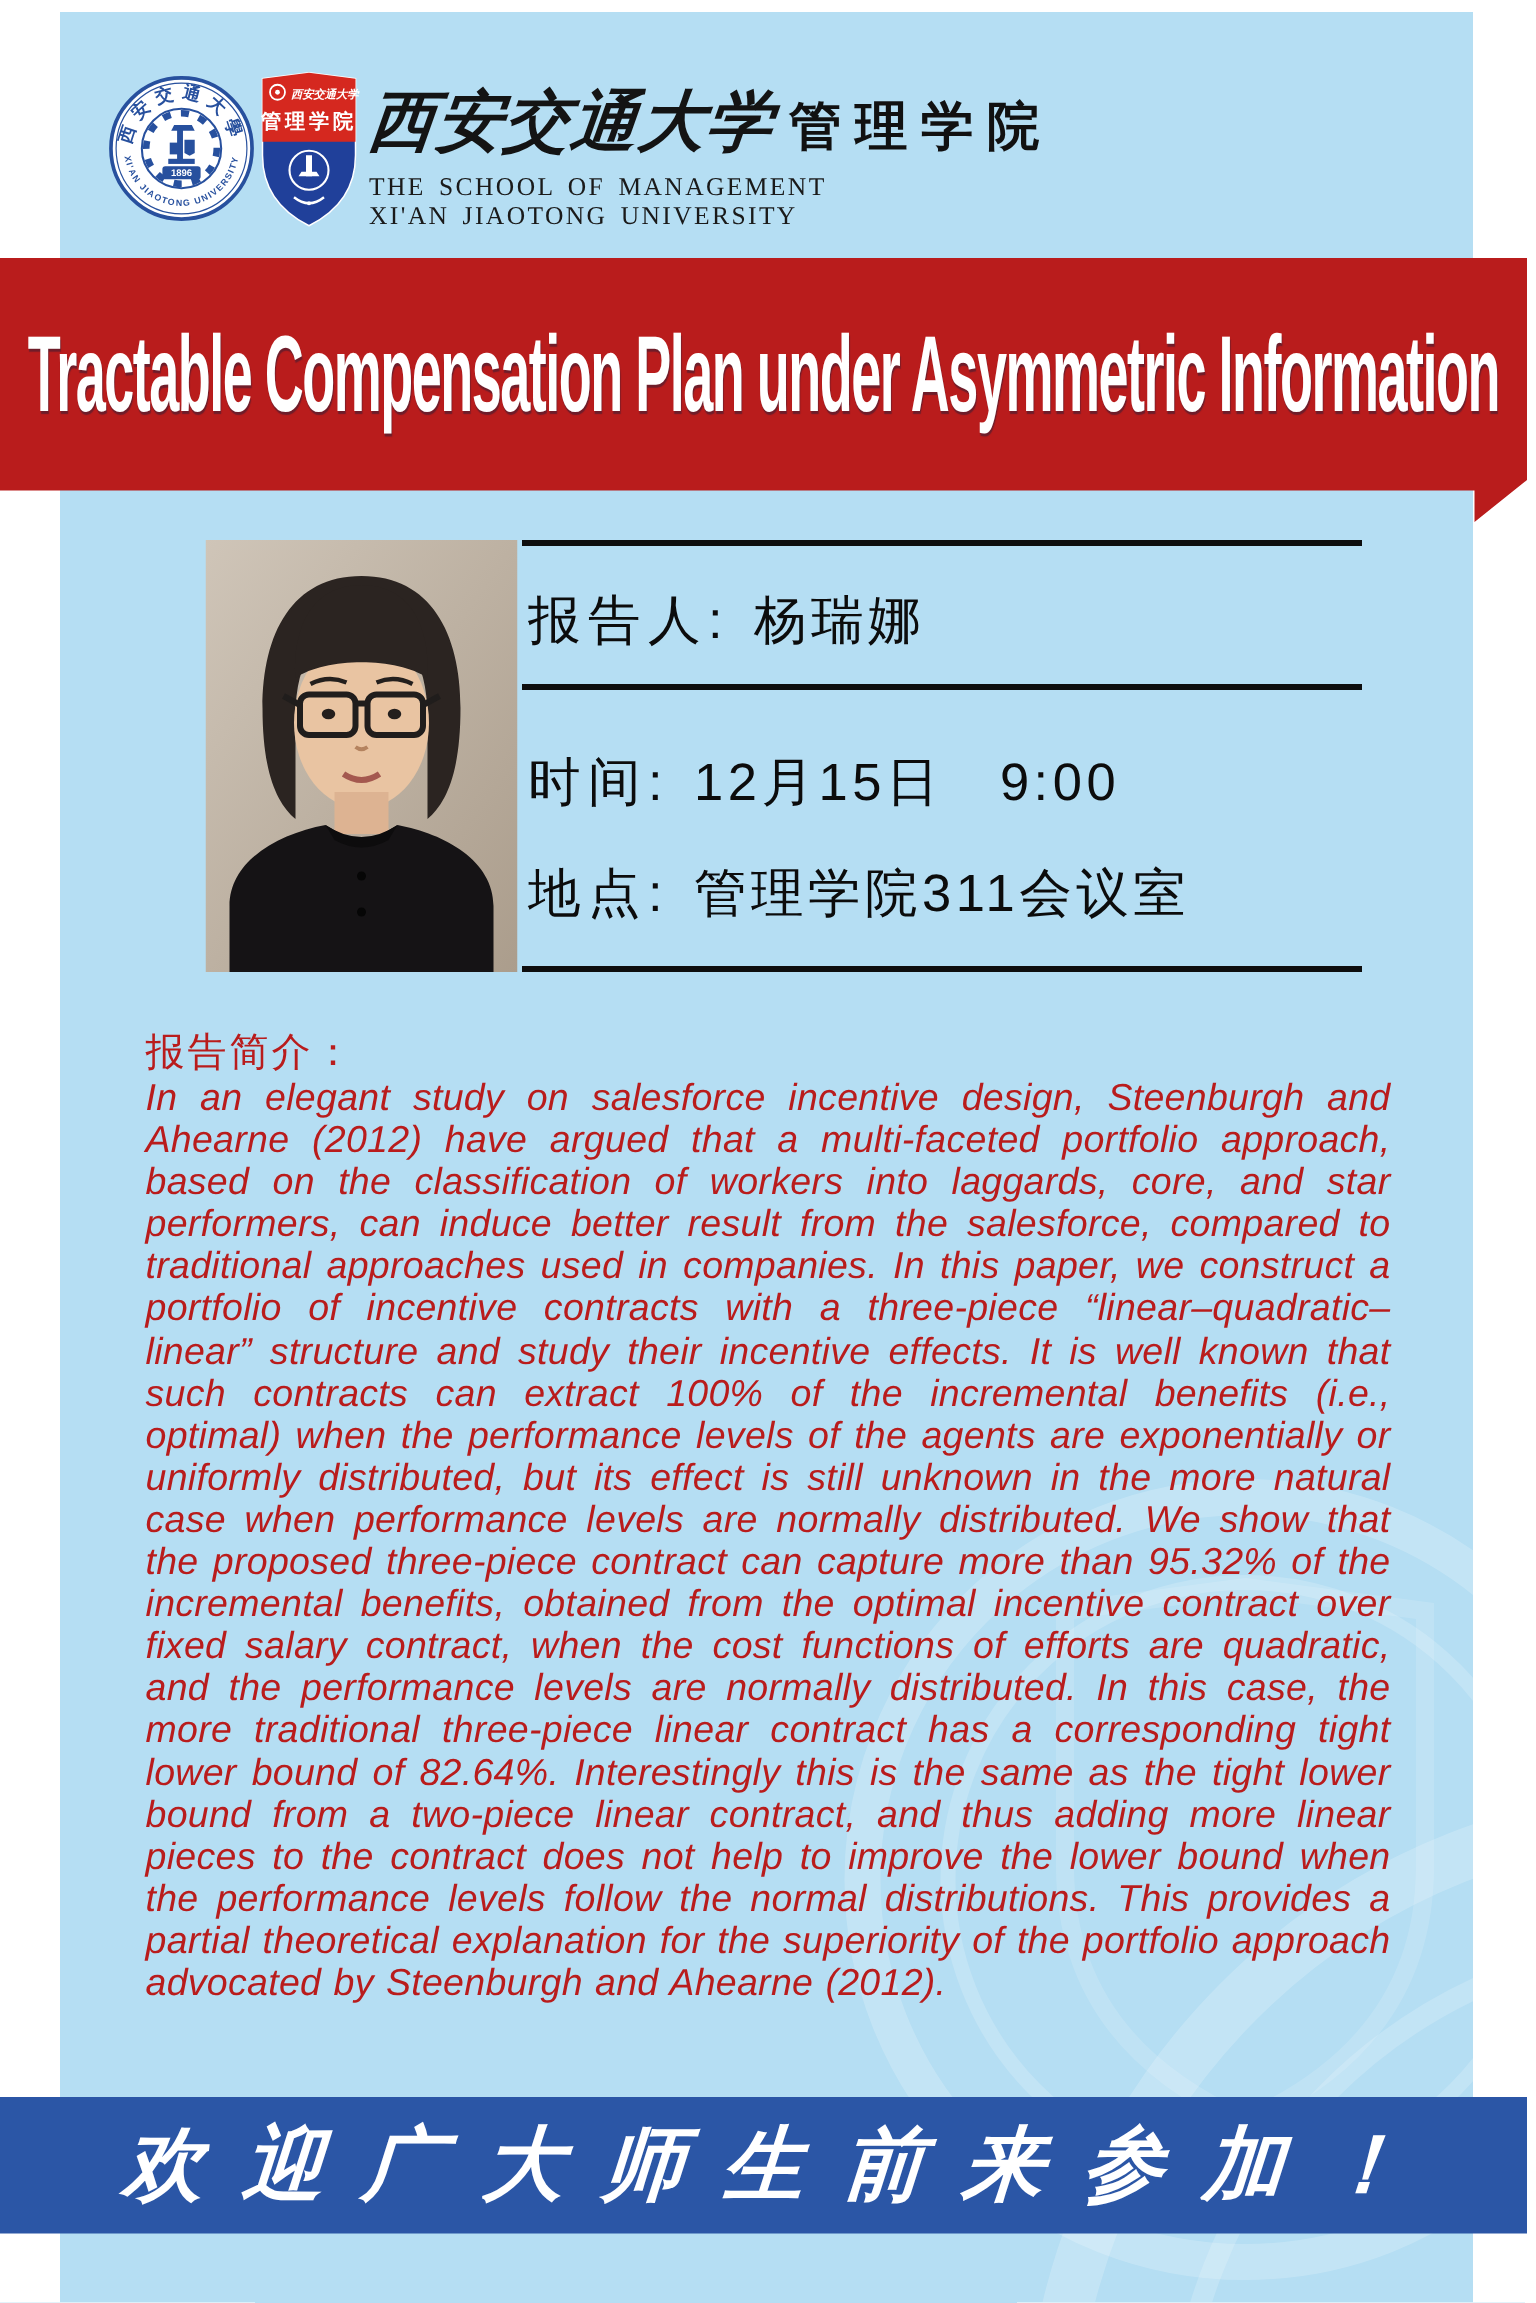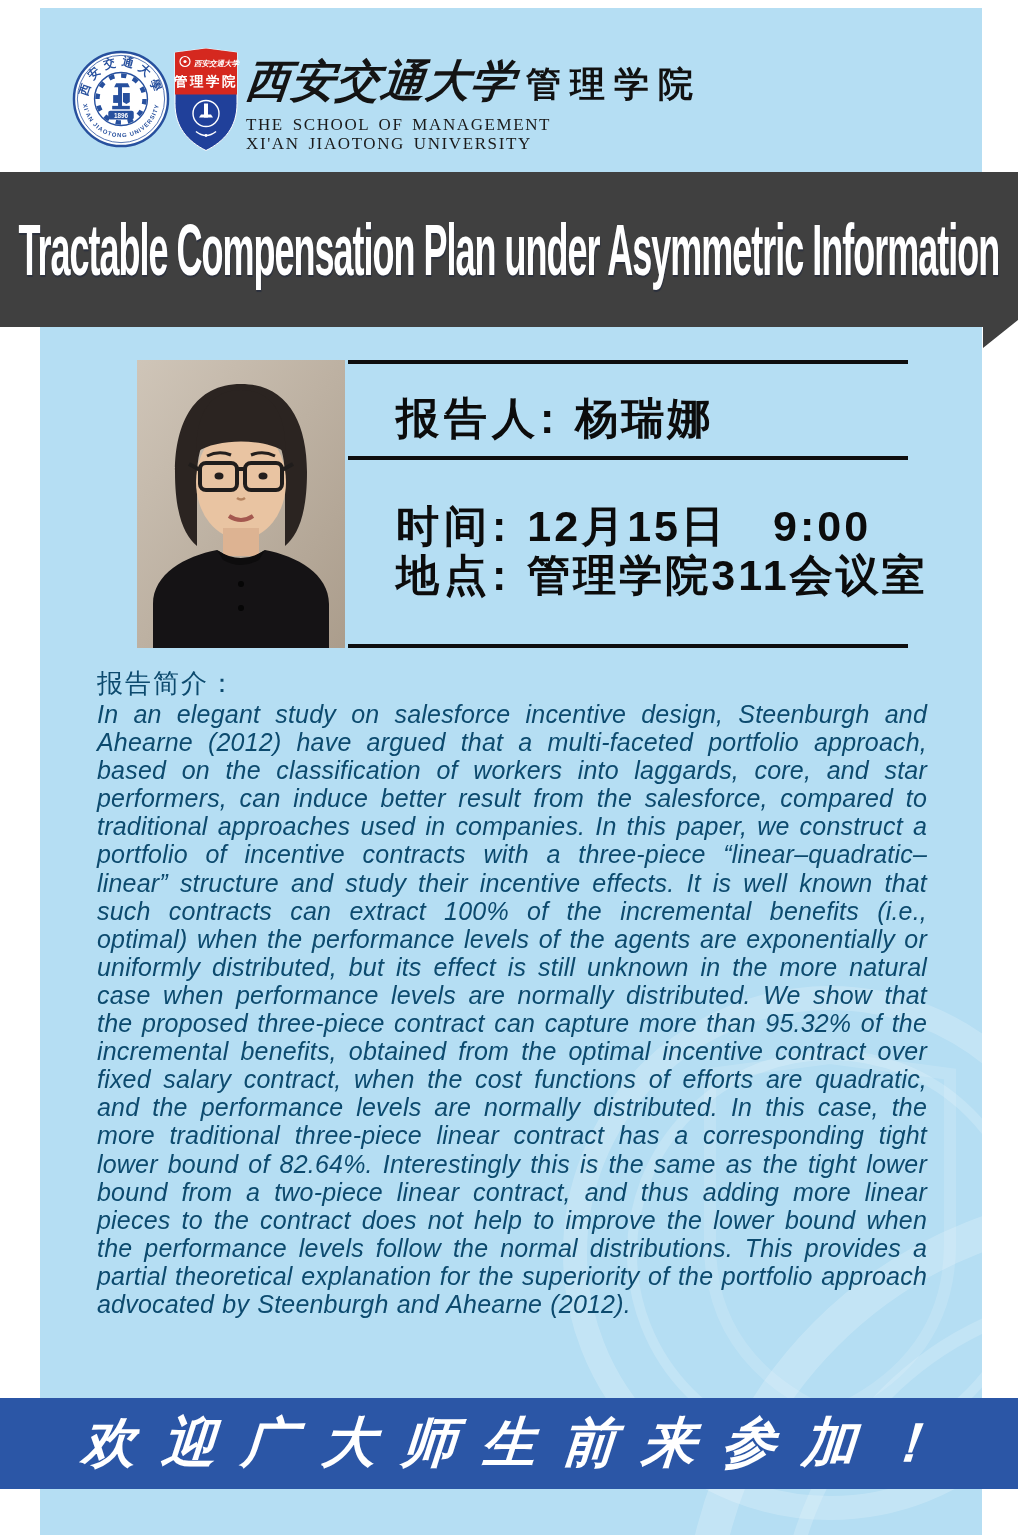--- a/index.html
+++ b/index.html
@@ -12,36 +12,36 @@
   .watermark { position:absolute; left:0; top:0; pointer-events:none; }
   .seal { position:absolute; left:72px; top:50px; }
   .shield { position:absolute; left:172px; top:47px; }
   .brand { position:absolute; left:246px; top:52px; }
   .brand-cn { display:flex; align-items:baseline; white-space:nowrap; }
   .cn-univ { font-family:"Liberation Serif", serif; font-style:italic; font-weight:bold; font-size:44px; color:#141414; transform:skewX(-6deg); letter-spacing:1px; }
   .cn-school { font-family:"Liberation Sans", sans-serif; font-weight:bold; font-size:35px; color:#111; letter-spacing:9px; margin-left:10px; }
   .brand-en { font-family:"Liberation Serif", serif; font-weight:normal; color:#1a1a1a; font-size:17px; letter-spacing:1.6px; line-height:19px; margin-top:4px; word-spacing:3px; }
 
   
-  .ribbon { position:absolute; left:0; top:172px; width:1018px; height:177px; background:#404040;
+  .ribbon { position:absolute; left:0; top:172px; width:1018px; height:177px; background:#b91c1c;
             clip-path:polygon(0 0, 1018px 0, 1018px 148px, 983px 176px, 983px 155px, 0 155px); }
   .ribbon-inner { width:1018px; height:155px; display:flex; align-items:center; justify-content:center; }
   .ribbon-title { white-space:nowrap; color:#ffffff; font-weight:bold; font-size:72px; letter-spacing:-2px;
                   transform:scaleX(0.5); transform-origin:center; text-shadow:1px 2px 1px rgba(20,30,60,0.45); }
 
   
   .photo { position:absolute; left:137px; top:360px; width:208px; height:288px; }
   .rule { position:absolute; left:348px; width:560px; height:4px; background:#0e0e0e; }
   .rule1 { top:360px; } .rule2 { top:456px; } .rule3 { top:644px; }
-  .inforow { position:absolute; left:352px; white-space:nowrap; font-weight:bold; color:#0c0c0c; font-size:43px; letter-spacing:3px;margin-left:44px; }
+  .inforow { position:absolute; left:352px; white-space:nowrap; font-weight:normal; color:#0c0c0c; font-size:35px; letter-spacing:3px; }
   .inforow .lbl { letter-spacing:5px; margin-right:16px; }
-  .row1 { top:390px; } .row2 { top:498px;text-align:center; } .row3 { top:547px; }
+  .row1 { top:390px; } .row2 { top:498px;text-align:center; } .row3 { top:572px; }
 
   
-  .abstract { position:absolute; left:97px; top:666px; width:830px; color:#0c4a6e; }
+  .abstract { position:absolute; left:97px; top:684px; width:830px; color:#b91c1c; }
   .abs-head { font-size:26px; line-height:34px; letter-spacing:2px; }
   .abs-body { font-size:25px; line-height:28.1px; text-align:justify; letter-spacing:0.2px; word-spacing:1px;font-style:italic; }
 
   
   .footer-band { position:absolute; left:0; top:1398px; width:1018px; height:91px; background:#2b56a6; display:flex; align-items:center; justify-content:center; }
   .footer-text { font-family:"Liberation Serif", serif; font-style:italic; font-weight:bold; color:#ffffff; font-size:54px; letter-spacing:26px; padding-left:26px; white-space:nowrap; transform:skewX(-4deg); }
 </style>
 </head>
 <body>
 

